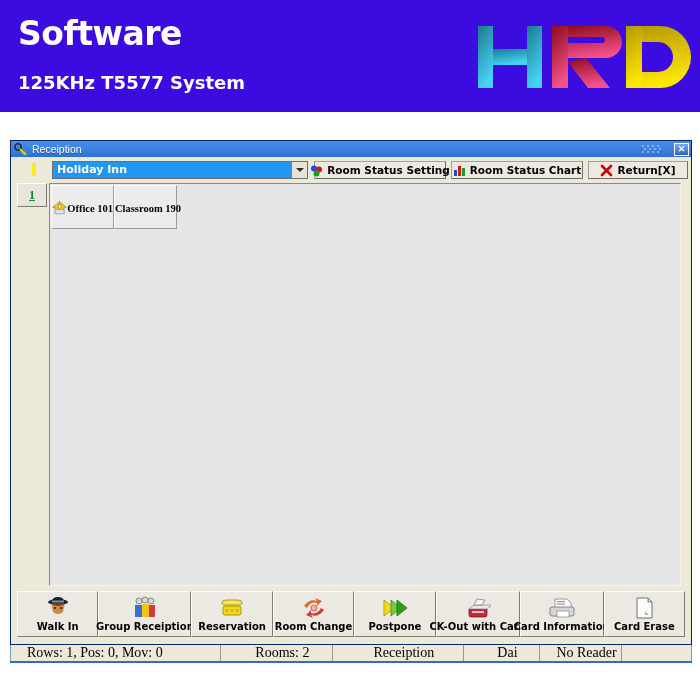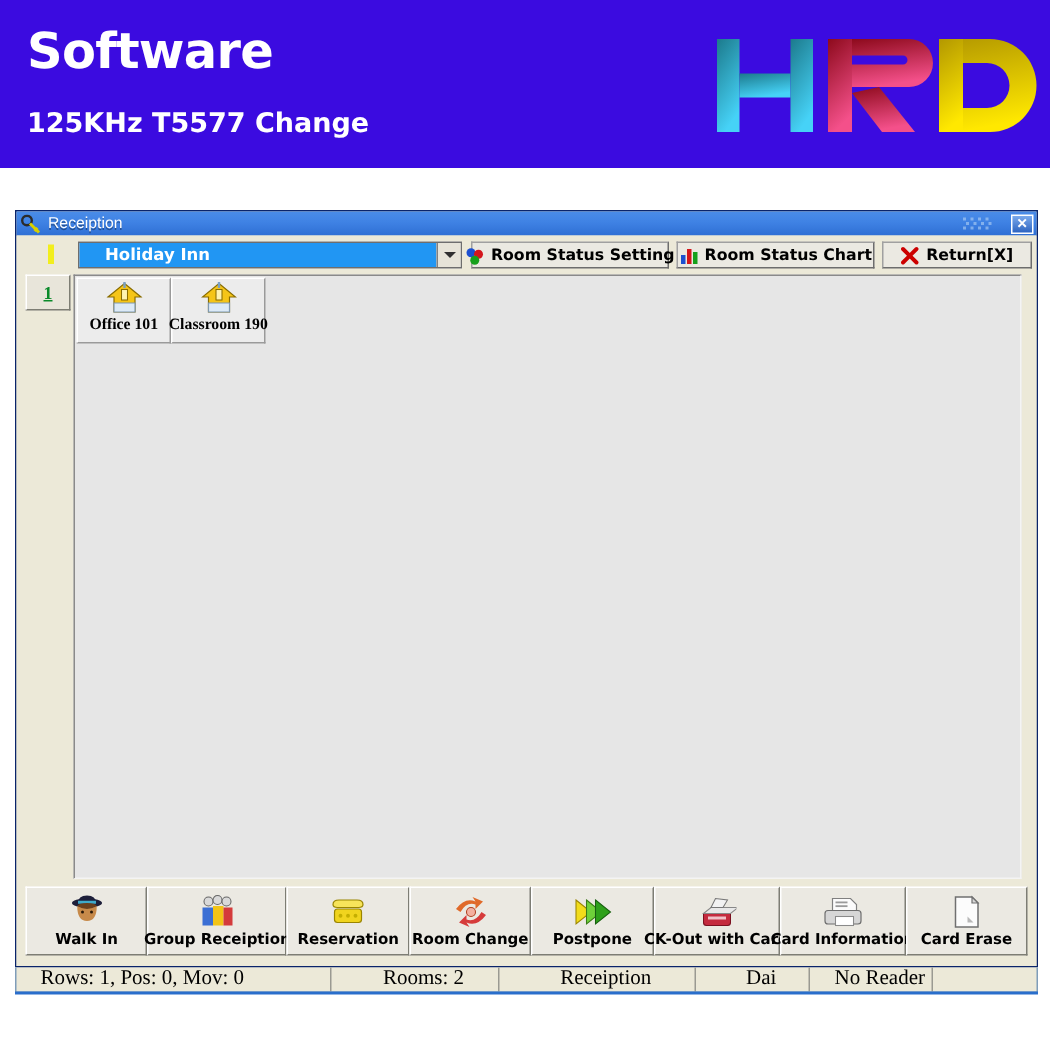--- a/index.html
+++ b/index.html
@@ -108,21 +108,21 @@
     background: #ffffff;
     display: flex; align-items: stretch;
   }
   .combo-value {
     flex: 1 1 auto;
     background: #2196f3;
     color: #ffffff;
     font-size: 11px;
     font-weight: bold;
     line-height: 16px;
-    padding-left: 17px;
+    padding-left: 4px;
     white-space: nowrap;
     overflow: hidden;
     font-family: "DejaVu Sans", sans-serif;
   }
   .combo-arrow {
     flex: 0 0 16px;
     background: #e6e3d8;
     border-left: 1px solid #808080;
     position: relative;
   }
@@ -182,21 +182,21 @@
     border-bottom-color: #f4f4f4;
     overflow: hidden;
   }
   .rooms { position: absolute; left: 1px; top: 1px; display: flex; }
   .room-item {
     width: 63px; height: 44px;
     background: #ececec;
     border: 1px solid #ffffff;
     border-right-color: #9a9a9a;
     border-bottom-color: #9a9a9a;
-    display: flex; flex-direction: column; align-items: center;
+    display: flex; flex-direction: row; align-items: center;
     padding-top: 2px;
   }
   .room-ico { width: 24px; height: 22px; }
   .room-label {
     font-size: 10.5px;
     font-weight: bold;
     color: #000000;
     font-family: "Liberation Serif", serif;
     white-space: nowrap;
     margin-top: 1px;
@@ -253,21 +253,21 @@
     width: 682px; height: 2px; background: #2a6ecb;
   }
 </style>
 </head>
 <body>
 
 <div id="root">
 
   <div class="banner">
     <div class="banner-title">Software</div>
-    <div class="banner-sub">125KHz T5577 Change</div>
+    <div class="banner-sub">125KHz T5577 System</div>
 
     <svg class="logo" viewBox="0 0 224 78">
       <defs>
         <linearGradient id="gH" x1="0" y1="0" x2="0.35" y2="1">
           <stop offset="0%" stop-color="#1c7a8c"></stop>
             <stop offset="100%" stop-color="#46d2f7"></stop>
         </linearGradient>
         <linearGradient id="gR" x1="0" y1="0" x2="0.25" y2="1">
           <stop offset="0%" stop-color="#8d0a1c"></stop>
             <stop offset="100%" stop-color="#f4508a"></stop>

